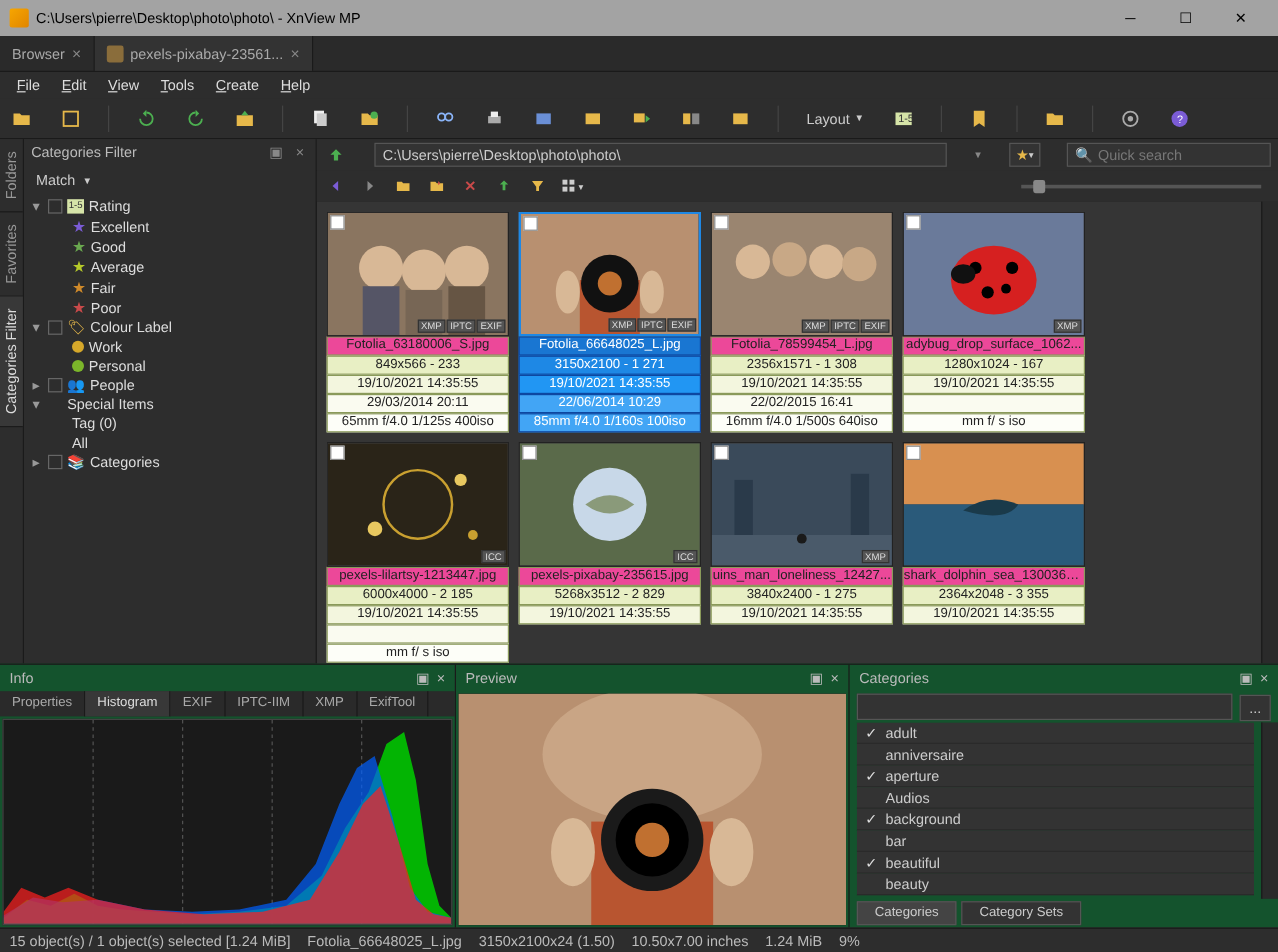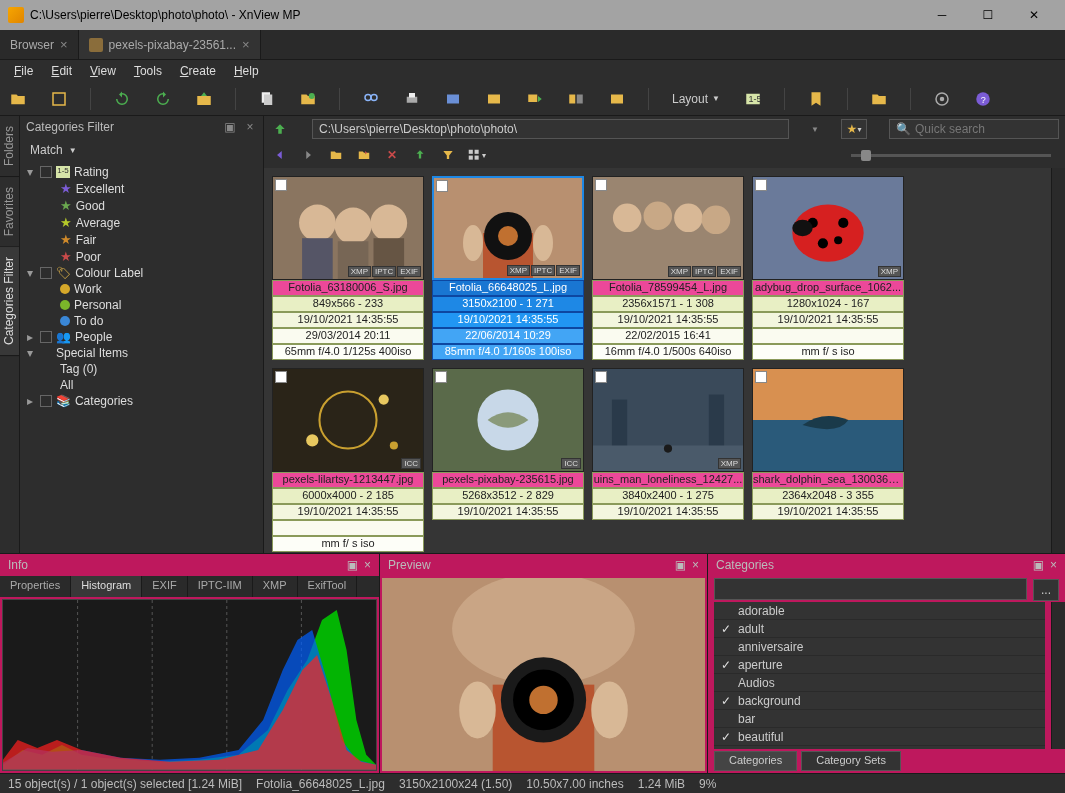--- a/index.html
+++ b/index.html
@@ -70,21 +70,21 @@
 .m-dim{background:#e8efc4;color:#222}
 .m-date{background:#f3f6de;color:#222}
 .m-date2{background:#fafbf0;color:#222}
 .m-exif{background:#fdfef8;color:#222}
 .sel .m-name,.selcard .m-name{background:#1976d2;color:#fff;border-color:#0d47a1}
 .selcard .m-dim{background:#1e88e5;color:#fff;border-color:#0d47a1}
 .selcard .m-date{background:#2196f3;color:#fff;border-color:#0d47a1}
 .selcard .m-date2{background:#42a5f5;color:#fff;border-color:#0d47a1}
 .selcard .m-exif{background:#42a5f5;color:#fff;border-color:#0d47a1}
 
-.bottom{height:220px;display:flex;background:#be185d;border-top:1px solid #1a1a1a}
+.bottom{height:220px;display:flex;background:#14532d;border-top:1px solid #1a1a1a}
 .bpanel{display:flex;flex-direction:column;border-right:1px solid #1a1a1a}
 .bpanel.info{width:380px}
 .bpanel.preview{width:328px}
 .bpanel.cats{flex:1;border-right:none}
 .bhdr{height:22px;display:flex;align-items:center;padding:0 8px;color:#bbb;gap:6px}
 .bhdr .spacer{flex:1}
 .infotabs{height:22px;display:flex;background:#2a2a2a}
 .infotab{padding:3px 10px;color:#aaa;border-right:1px solid #1a1a1a;font-size:11px}
 .infotab.active{background:#383838;color:#ddd}
 .histo{flex:1;background:#1a1a1a;position:relative;border:1px solid #444;margin:2px}
@@ -317,24 +317,20 @@
           <span class="lbl">Colour Label</span>
         </div>
       <div id="colour-items">
           <div class="tnode indent2">
             <span class="dot" style="background:#d6a82a"></span>
             <span class="lbl">Work</span>
           </div>
           <div class="tnode indent2">
             <span class="dot" style="background:#7bb52a"></span>
             <span class="lbl">Personal</span>
-          </div>
-          <div class="tnode indent2">
-            <span class="dot" style="background:#3a87d6"></span>
-            <span class="lbl">To do</span>
           </div>
         </div>
       <div class="tnode">
           <span class="arrow">▸</span>
           <span class="cb"></span>
           <span>👥</span>
           <span class="lbl">People</span>
         </div>
       <div class="tnode">
           <span class="arrow">▾</span>
@@ -650,24 +646,20 @@
         <span class="hbtn">▣</span>
         <span class="hbtn">×</span>
       </div>
     <div class="catsrow">
       <div class="catsearch"></div>
       <div class="dotsbtn">...</div>
     </div>
     <div style="flex:1;display:flex;min-height:0">
       <div class="catlist" id="catlist">
           <div class="catitem">
-            <span class="ck"></span>
-            <span>adorable</span>
-          </div>
-          <div class="catitem">
             <span class="ck">✓</span>
             <span>adult</span>
           </div>
           <div class="catitem">
             <span class="ck"></span>
             <span>anniversaire</span>
           </div>
           <div class="catitem">
             <span class="ck">✓</span>
             <span>aperture</span>

